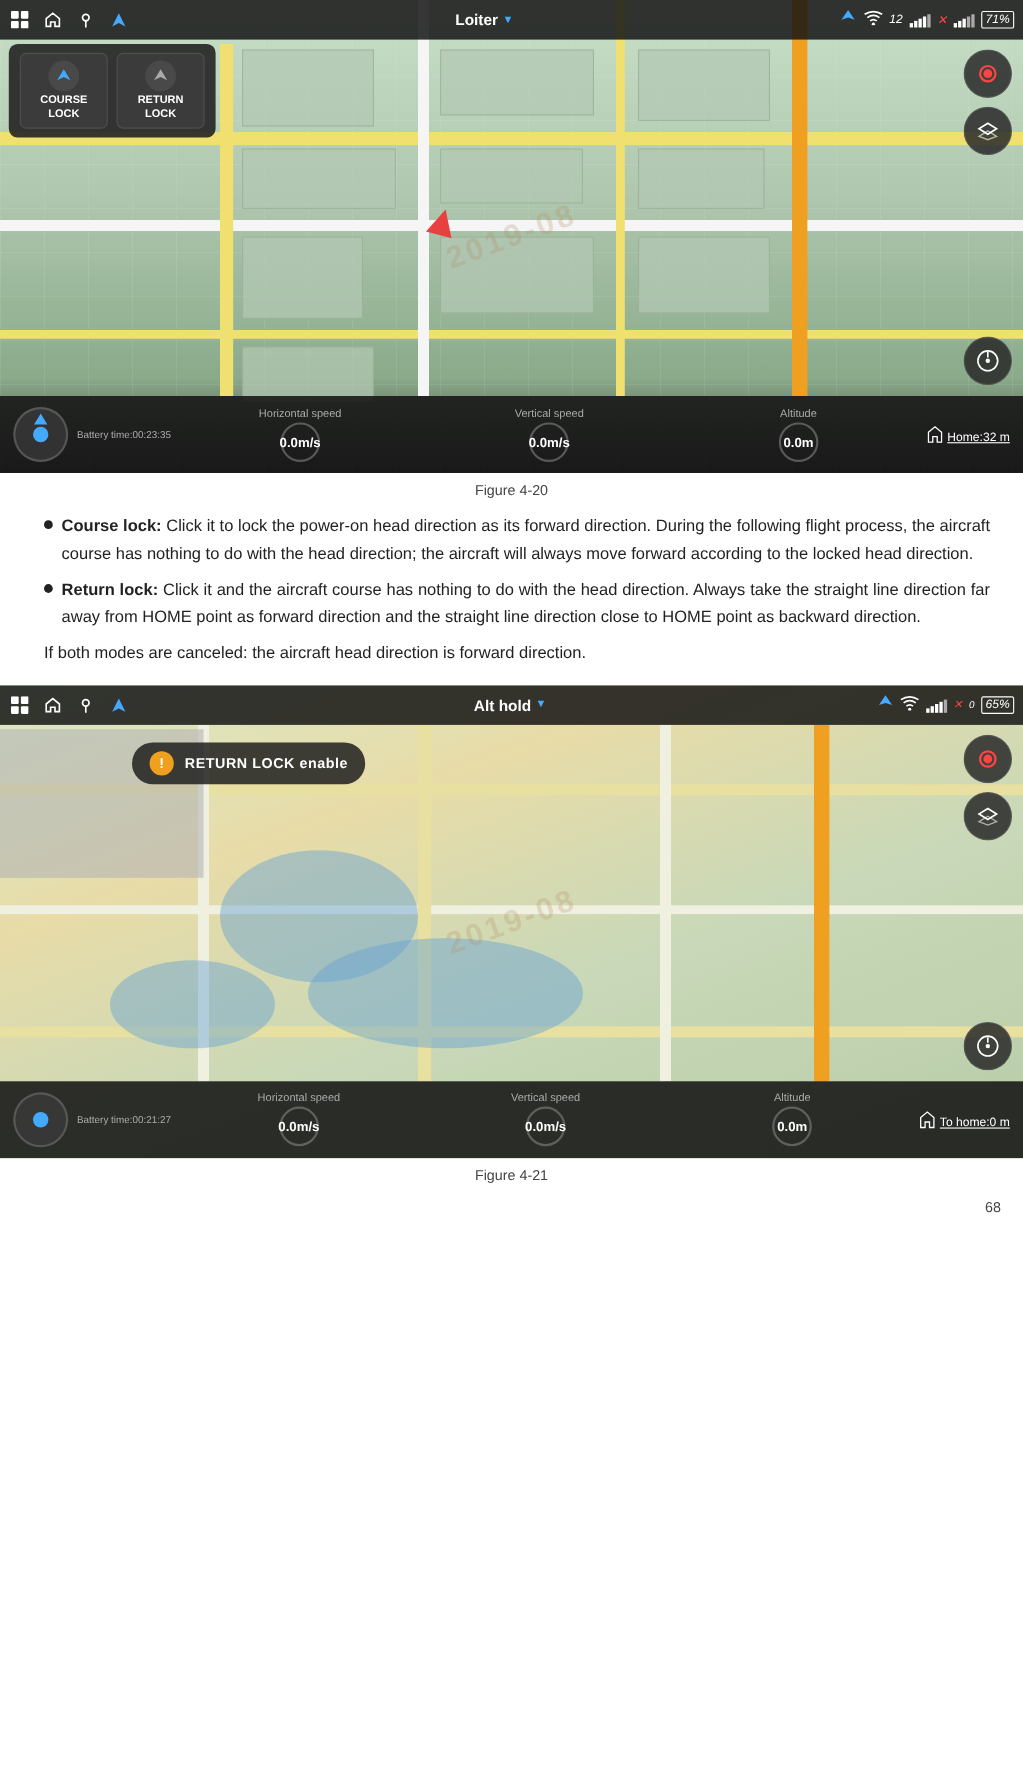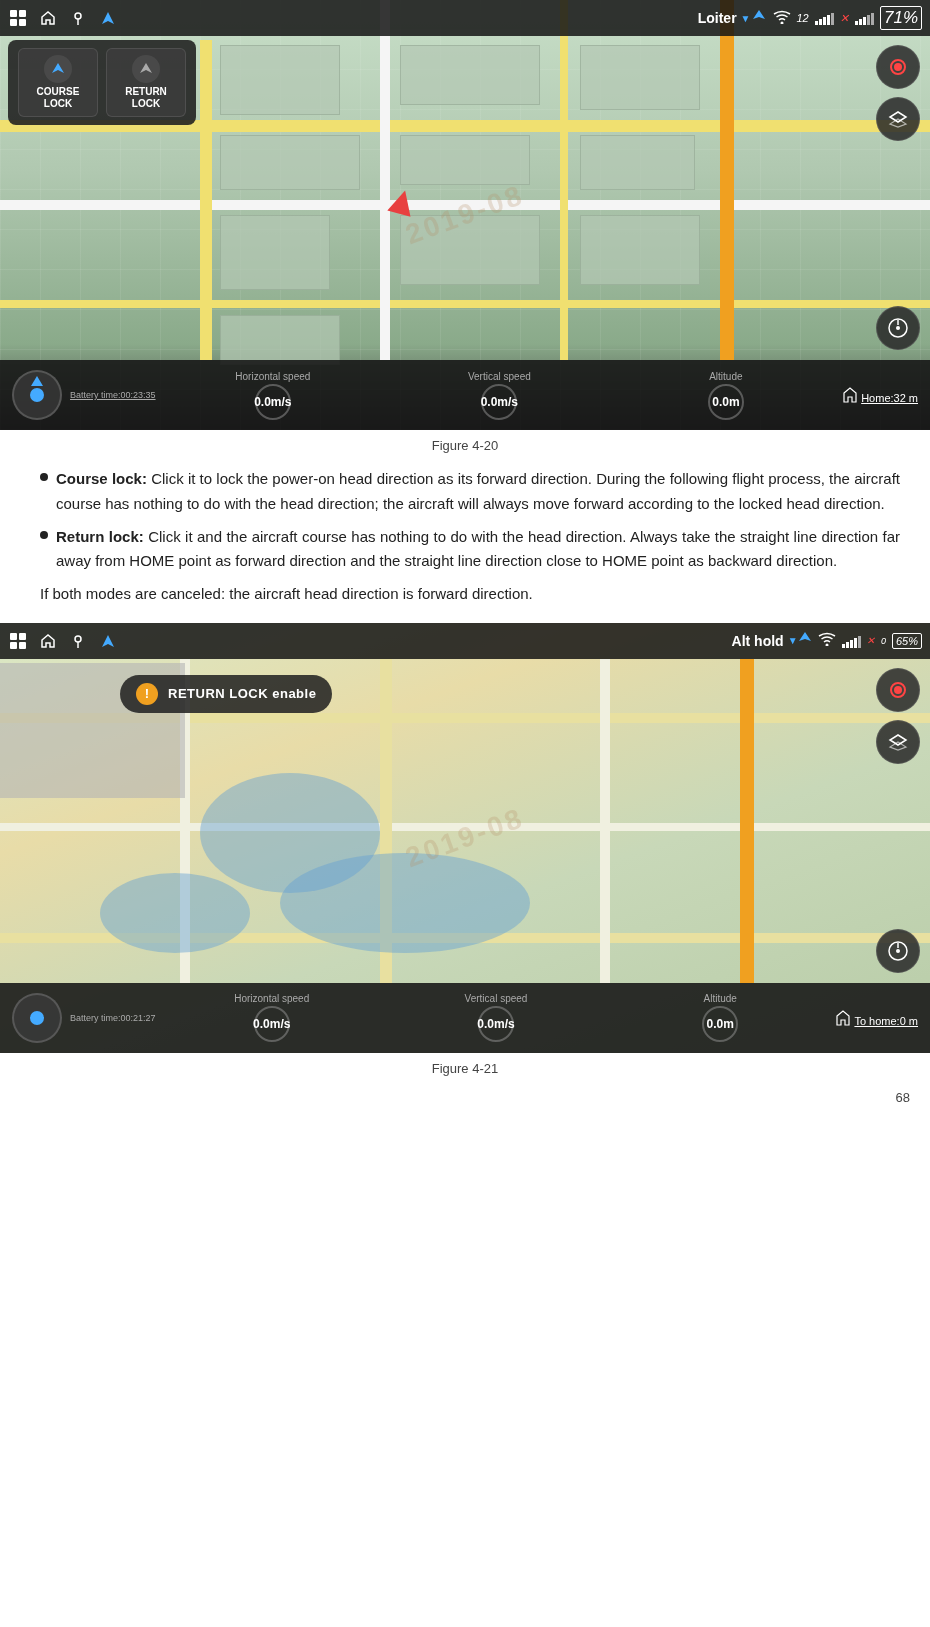--- a/index.html
+++ b/index.html
@@ -58,21 +58,21 @@
       z-index: 10;
     }
     .topbar-left {
       display: flex;
       align-items: center;
       gap: 10px;
     }
     .topbar-center {
       flex: 1;
       display: flex;
-      justify-content: flex-end;
+      justify-content: center;
       align-items: center;
       gap: 4px;
     }
     .topbar-right {
       display: flex;
       align-items: center;
       gap: 6px;
       font-style: italic;
     }
     .topbar-icon {
@@ -496,21 +496,21 @@
           <div class="signal-bar" style="height:12px;background:#aaa;"></div>
         </div>
         <div style="color:#f44;font-size:11px;">✕</div>
         <div class="signal-bars">
           <div class="signal-bar" style="height:4px;"></div>
           <div class="signal-bar" style="height:6px;"></div>
           <div class="signal-bar" style="height:8px;"></div>
           <div class="signal-bar" style="height:10px;background:#aaa;"></div>
           <div class="signal-bar" style="height:12px;background:#aaa;"></div>
         </div>
-        <div class="battery-icon" style="color:#fff;font-size:17px;">71%</div>
+        <div class="battery-icon" style="color:#fff;font-size:11px;">71%</div>
       </div>
     </div>
 
     <div class="overlay-panel">
       <div class="panel-row">
         <div class="panel-btn">
           <div class="panel-btn-icon">
             <svg width="16" height="16" viewBox="0 0 16 16">
                 <polygon points="8,2 14,12 8,9 2,12" fill="#4af"></polygon>
               </svg>
@@ -551,21 +551,21 @@
         </svg>
     </div>
 
     <div class="bottom-bar">
       <div class="bottom-joystick">
         <div style="position:relative;">
           <div class="bottom-joystick-arrow"></div>
           <div class="bottom-joystick-dot"></div>
         </div>
       </div>
-      <span class="battery-time" style="position:relative;top:auto;left:auto;font-size:9px;color:#aaa;flex-shrink:0;text-decoration:underline;">Battery time:00:23:35</span>
+      <span class="battery-time" style="position:relative;top:auto;left:auto;font-size:9px;color:#aaa;flex-shrink:0;">Battery time:00:23:35</span>
       <div class="bottom-stat">
         <span class="stat-label">Horizontal speed</span>
         <div class="stat-ring">
           <span class="stat-value">0.0m/s</span>
         </div>
       </div>
       <div class="bottom-stat">
         <span class="stat-label">Vertical speed</span>
         <div class="stat-ring">
           <span class="stat-value">0.0m/s</span>

